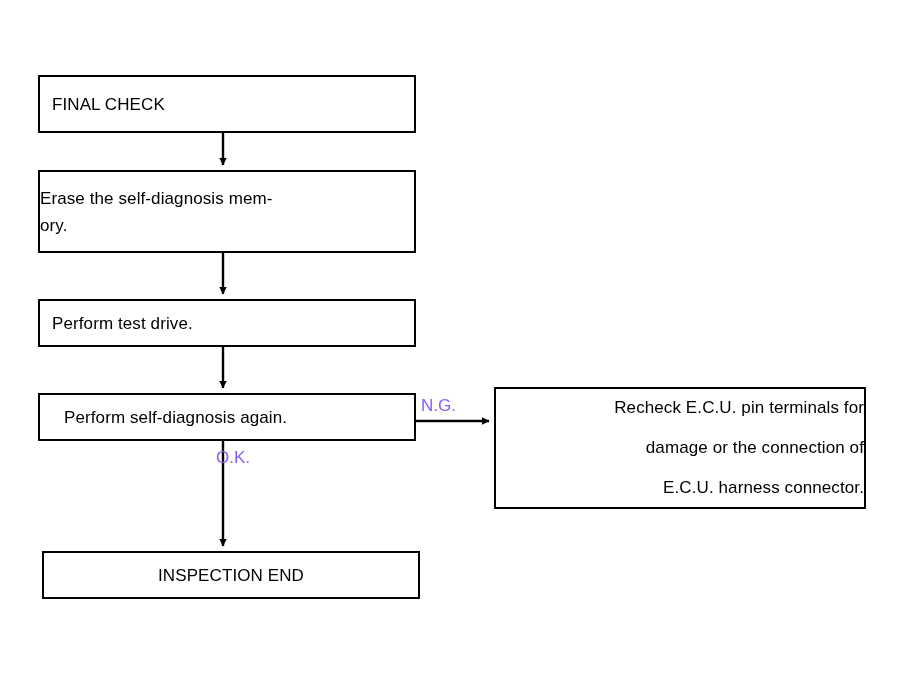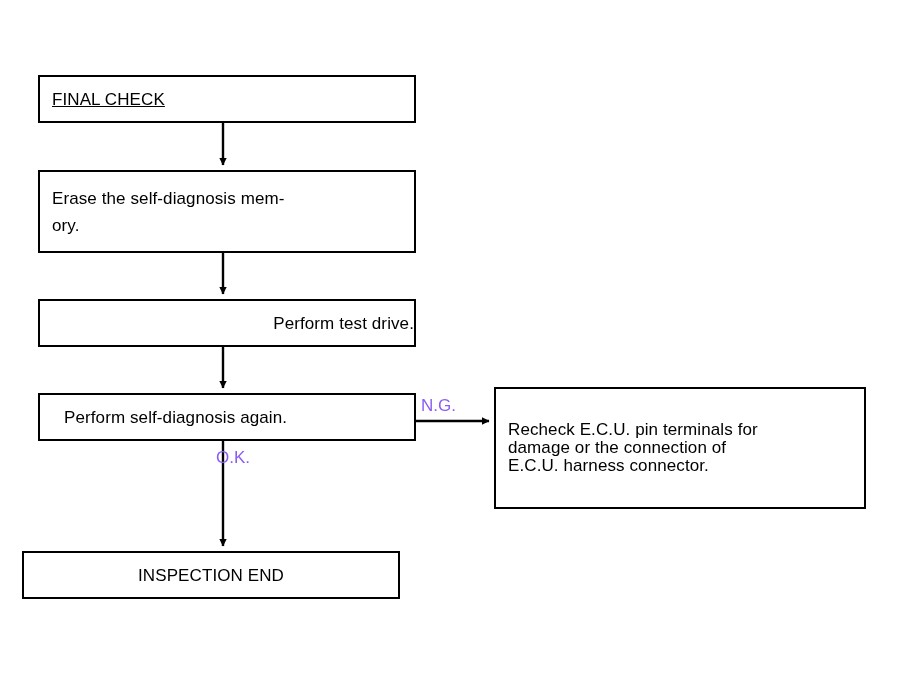--- a/index.html
+++ b/index.html
@@ -36,46 +36,46 @@
   .node .txt {
     font-size: 17px;
     line-height: 27px;
     letter-spacing: 0.1px;
     white-space: pre-line;
     color: #000000;
   }
 
   
   #node-final-check {
-    left: 38px;  top: 75px;  width: 378px; height: 48px; text-decoration: underline;
+    left: 38px;  top: 75px;  width: 378px; height: 58px;
   }
   #node-final-check .txt { padding-left: 12px; }
 
   #node-erase-memory {
     left: 38px;  top: 170px; width: 378px; height: 83px;
   }
-  #node-erase-memory .txt { padding-left: 12px; }
+  #node-erase-memory .txt { }
 
   #node-test-drive {
-    left: 38px;  top: 299px; width: 378px; height: 48px; align-items: flex-end;
+    left: 38px;  top: 299px; width: 378px; height: 48px;
   }
   #node-test-drive .txt { padding-left: 12px; }
 
   #node-self-diagnosis {
     left: 38px;  top: 393px; width: 378px; height: 48px;
   }
   #node-self-diagnosis .txt { padding-left: 24px; }
 
   #node-recheck-ecu {
     left: 494px; top: 387px; width: 372px; height: 122px;
   }
-  #node-recheck-ecu .txt { padding-left: 12px; line-height: 18px; }
+  #node-recheck-ecu .txt { padding-left: 12px; line-height: 40px; text-align: right; }
 
   #node-inspection-end {
-    left: 22px;  top: 551px; width: 378px; height: 48px;
+    left: 42px;  top: 551px; width: 378px; height: 48px;
   }
   #node-inspection-end .txt { text-align: center; }
 
   
   .edge-label {
     position: absolute;
     font-size: 17px;
     line-height: 20px;
     color: #8b5cf6;
     white-space: nowrap;

